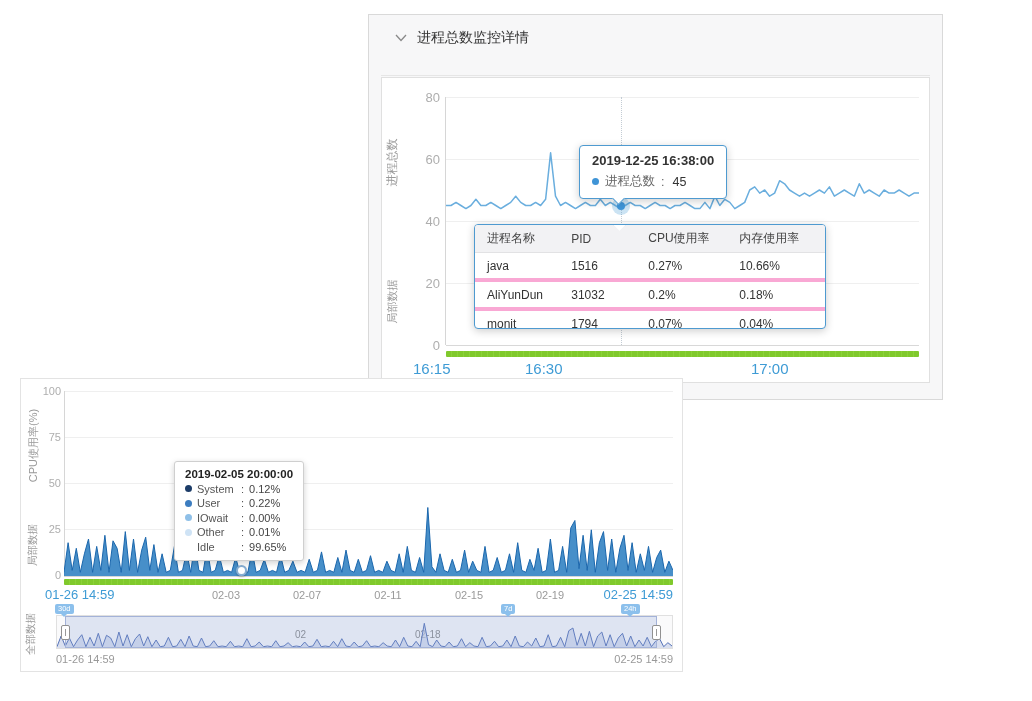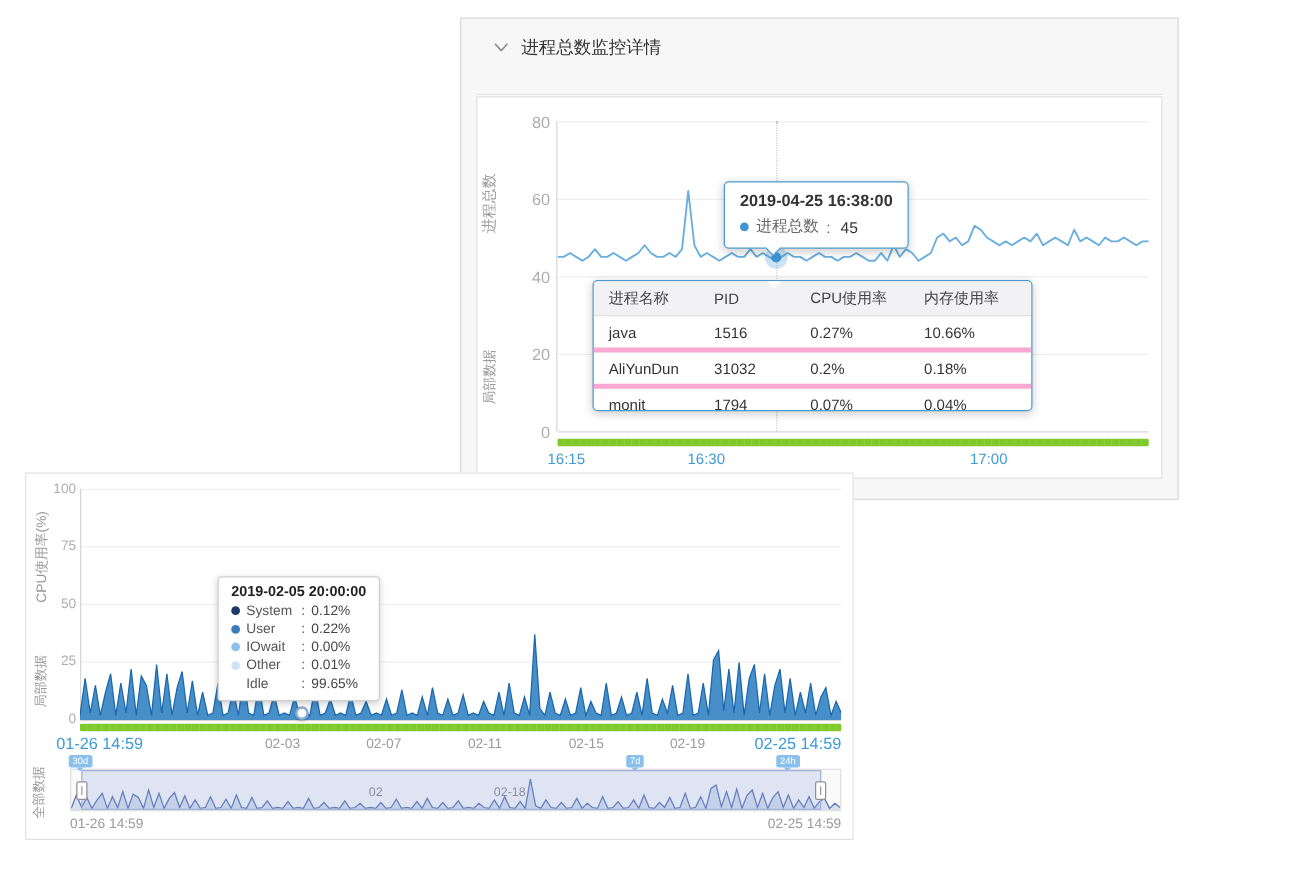--- a/index.html
+++ b/index.html
@@ -12,21 +12,21 @@
   .panel-title{font-size:14px;color:#333;margin-left:10px;}
   .panel-divider{position:absolute;left:12px;right:12px;top:60px;height:1px;background:#e6e6e6;}
   .chart-card{position:absolute;left:12px;top:62px;width:549px;height:306px;background:#fff;border:1px solid #e0e0e0;box-sizing:border-box;}
   .rot{position:absolute;transform:rotate(-90deg);transform-origin:center;white-space:nowrap;text-align:center;color:#999;}
   .ytick{position:absolute;text-align:right;color:#aeaeae;}
   .gridline{position:absolute;height:1px;background:#efefef;}
   .axisline-v{position:absolute;width:1px;background:#d6d6d6;}
   .baseline{position:absolute;height:1px;background:#d8d8d8;}
   .greenbar{position:absolute;height:6px;border-radius:1px;
     background:repeating-linear-gradient(90deg,#80c92c 0 5px,#8bd138 5px 6px);}
-  .xtick-blue{position:absolute;color:#3e9bd5;font-size:12px;text-align:center;}
+  .xtick-blue{position:absolute;color:#3e9bd5;font-size:15px;text-align:left;}
   .xtick-blue-sm{position:absolute;color:#3e9bd5;font-size:13px;}
   .xtick-gray{position:absolute;color:#9a9a9a;font-size:11px;text-align:center;width:60px;}
   .dotline{position:absolute;width:0;border-left:1px dotted #c3ccd4;z-index:1;}
   .marker-halo{position:absolute;width:18px;height:18px;border-radius:50%;background:rgba(84,161,216,.30);z-index:6;}
   .marker-dot{position:absolute;width:8px;height:8px;border-radius:50%;background:#3f94d6;z-index:7;}
   .tooltip-blue{position:absolute;background:#fff;border:1px solid #4e9ad0;border-radius:4px;
     box-shadow:0 2px 8px rgba(0,0,0,.2);padding:7px 12px 8px;z-index:8;white-space:nowrap;}
   .tooltip-blue .tt-title{font-size:13px;font-weight:bold;color:#333;}
   .tooltip-blue .tt-row{display:flex;align-items:center;margin-top:5px;font-size:12.5px;color:#666;}
   .tt-dot{width:7px;height:7px;border-radius:50%;background:#3f94d6;margin-right:6px;flex:0 0 auto;}
@@ -107,21 +107,21 @@
       <div class="dotline" style="left:239px;top:19px;height:248px;"></div>
 
       <svg class="plot-svg" style="left:64px;top:19px;" width="473" height="248" viewBox="0 0 473 248">
         <polyline id="top-line" fill="none" stroke="#6aaede" stroke-width="1.5" stroke-linejoin="round" points="0.0,108.5 5.0,108.5 10.0,105.4 14.9,108.5 19.9,111.6 24.9,108.5 29.9,102.3 34.9,108.5 39.8,108.5 44.8,105.4 49.8,108.5 54.8,111.6 59.7,108.5 64.7,105.4 69.7,99.2 74.7,105.4 79.7,108.5 84.6,108.5 89.6,105.4 94.6,108.5 99.6,102.3 104.6,55.8 109.5,99.2 114.5,108.5 119.5,105.4 124.5,108.5 129.5,111.6 134.4,108.5 139.4,105.4 144.4,108.5 149.4,108.5 154.3,102.3 159.3,108.5 164.3,105.4 169.3,108.5 174.3,111.6 179.2,108.5 184.2,105.4 189.2,108.5 194.2,108.5 199.2,111.6 204.1,108.5 209.1,105.4 214.1,108.5 219.1,108.5 224.1,111.6 229.0,108.5 234.0,108.5 239.0,105.4 244.0,108.5 248.9,111.6 253.9,111.6 258.9,105.4 263.9,111.6 268.9,99.2 273.8,108.5 278.8,102.3 283.8,105.4 288.8,111.6 293.8,108.5 298.7,105.4 303.7,93.0 308.7,89.9 313.7,96.1 318.7,93.0 323.6,99.2 328.6,96.1 333.6,83.7 338.6,86.8 343.5,93.0 348.5,96.1 353.5,99.2 358.5,96.1 363.5,99.2 368.4,96.1 373.4,93.0 378.4,96.1 383.4,89.9 388.4,99.2 393.3,96.1 398.3,93.0 403.3,96.1 408.3,99.2 413.3,86.8 418.2,96.1 423.2,93.0 428.2,96.1 433.2,99.2 438.1,93.0 443.1,96.1 448.1,96.1 453.1,93.0 458.1,96.1 463.0,99.2 468.0,96.1 473.0,96.1"></polyline>
       </svg>
 
       <div class="marker-halo" style="left:230px;top:119px;"></div>
       <div class="marker-dot" style="left:235px;top:124px;"></div>
 
       <div class="tooltip-blue" style="left:197px;top:67px;">
-        <div class="tt-title">2019-04-25 16:38:00</div>
+        <div class="tt-title">2019-12-25 16:38:00</div>
         <div class="tt-row">
           <span class="tt-dot"></span>
           <span>进程总数</span>
           <span style="margin:0 8px 0 6px;">:</span>
           <span style="color:#333;">45</span>
         </div>
         <div class="tt-arrow-down"></div>
       </div>
 
       <div class="proc-table" style="left:92px;top:146px;width:350px;height:103px;">
@@ -227,21 +227,21 @@
     <span class="xtick-gray" style="left:337px;top:210px;">02-11</span>
     <span class="xtick-gray" style="left:418px;top:210px;">02-15</span>
     <span class="xtick-gray" style="left:499px;top:210px;">02-19</span>
     <span class="xtick-blue-sm" style="left:552px;top:208px;width:100px;text-align:right;">02-25 14:59</span>
 
     <div class="slider">
       <span class="flag" style="left:-2px;">30d</span>
       <span class="flag" style="left:444px;">7d</span>
       <span class="flag" style="left:564px;">24h</span>
       <span class="slider-faint" style="left:238px;">02</span>
-      <span class="slider-faint" style="left:338px;">02-18</span>
+      <span class="slider-faint" style="left:358px;">02-18</span>
       <svg class="plot-svg" style="left:0;top:2px;z-index:2;" width="615" height="30" viewBox="0 0 615 30">
         <path id="mini-area" fill="#c3cde8" fill-opacity="0.6" stroke="none" d="M0,30 L0.0,28.7 L4.1,18.0 L8.3,28.0 L12.4,20.0 L16.5,28.7 L20.6,22.0 L24.8,16.7 L28.9,28.7 L33.0,19.3 L37.1,28.0 L41.3,15.3 L45.4,28.7 L49.5,17.3 L53.7,20.0 L57.8,28.7 L61.9,14.0 L66.0,28.0 L70.2,16.7 L74.3,28.7 L78.4,20.7 L82.6,16.0 L86.7,28.0 L90.8,18.7 L94.9,28.7 L99.1,22.0 L103.2,28.7 L107.3,28.0 L111.4,19.3 L115.6,28.7 L119.7,28.0 L123.8,21.3 L128.0,28.7 L132.1,18.0 L136.2,28.0 L140.3,28.7 L144.5,20.0 L148.6,28.7 L152.7,28.0 L156.8,22.7 L161.0,28.7 L165.1,28.0 L169.2,28.7 L173.4,23.3 L177.5,28.7 L181.6,28.0 L185.7,28.7 L189.9,20.7 L194.0,28.7 L198.1,28.0 L202.2,24.0 L206.4,28.7 L210.5,28.0 L214.6,28.7 L218.8,22.7 L222.9,28.7 L227.0,28.0 L231.1,24.7 L235.3,28.7 L239.4,28.0 L243.5,28.7 L247.7,24.0 L251.8,28.7 L255.9,28.0 L260.0,21.3 L264.2,28.7 L268.3,28.0 L272.4,28.7 L276.5,23.3 L280.7,28.7 L284.8,20.7 L288.9,28.0 L293.1,28.7 L297.2,24.0 L301.3,28.7 L305.4,28.0 L309.6,22.7 L313.7,28.7 L317.8,28.0 L321.9,28.7 L326.1,24.7 L330.2,28.0 L334.3,28.7 L338.5,22.0 L342.6,28.7 L346.7,19.3 L350.8,28.0 L355.0,28.7 L359.1,23.3 L363.2,28.7 L367.3,5.3 L371.5,26.7 L375.6,28.7 L379.7,22.0 L383.9,28.0 L388.0,28.7 L392.1,24.0 L396.2,28.7 L400.4,28.0 L404.5,20.7 L408.6,28.7 L412.8,24.7 L416.9,28.0 L421.0,28.7 L425.1,19.3 L429.3,28.7 L433.4,28.0 L437.5,23.3 L441.6,28.7 L445.8,28.0 L449.9,22.0 L454.0,28.7 L458.2,18.0 L462.3,28.0 L466.4,28.7 L470.5,24.0 L474.7,28.0 L478.8,20.0 L482.9,28.7 L487.0,28.0 L491.2,16.7 L495.3,28.7 L499.4,28.0 L503.6,19.3 L507.7,28.7 L511.8,12.7 L515.9,10.0 L520.1,27.3 L524.2,15.3 L528.3,28.0 L532.4,13.3 L536.6,28.7 L540.7,18.0 L544.8,14.0 L549.0,28.0 L553.1,16.7 L557.2,28.7 L561.3,20.0 L565.5,15.3 L569.6,28.0 L573.7,18.0 L577.9,28.7 L582.0,22.0 L586.1,28.0 L590.2,19.3 L594.4,28.7 L598.5,23.3 L602.6,20.7 L606.7,28.7 L610.9,24.7 L615.0,28.0 L615,30 Z"></path>
         <polyline id="mini-line" fill="none" stroke="#5572b8" stroke-width="1" points="0.0,28.7 4.1,18.0 8.3,28.0 12.4,20.0 16.5,28.7 20.6,22.0 24.8,16.7 28.9,28.7 33.0,19.3 37.1,28.0 41.3,15.3 45.4,28.7 49.5,17.3 53.7,20.0 57.8,28.7 61.9,14.0 66.0,28.0 70.2,16.7 74.3,28.7 78.4,20.7 82.6,16.0 86.7,28.0 90.8,18.7 94.9,28.7 99.1,22.0 103.2,28.7 107.3,28.0 111.4,19.3 115.6,28.7 119.7,28.0 123.8,21.3 128.0,28.7 132.1,18.0 136.2,28.0 140.3,28.7 144.5,20.0 148.6,28.7 152.7,28.0 156.8,22.7 161.0,28.7 165.1,28.0 169.2,28.7 173.4,23.3 177.5,28.7 181.6,28.0 185.7,28.7 189.9,20.7 194.0,28.7 198.1,28.0 202.2,24.0 206.4,28.7 210.5,28.0 214.6,28.7 218.8,22.7 222.9,28.7 227.0,28.0 231.1,24.7 235.3,28.7 239.4,28.0 243.5,28.7 247.7,24.0 251.8,28.7 255.9,28.0 260.0,21.3 264.2,28.7 268.3,28.0 272.4,28.7 276.5,23.3 280.7,28.7 284.8,20.7 288.9,28.0 293.1,28.7 297.2,24.0 301.3,28.7 305.4,28.0 309.6,22.7 313.7,28.7 317.8,28.0 321.9,28.7 326.1,24.7 330.2,28.0 334.3,28.7 338.5,22.0 342.6,28.7 346.7,19.3 350.8,28.0 355.0,28.7 359.1,23.3 363.2,28.7 367.3,5.3 371.5,26.7 375.6,28.7 379.7,22.0 383.9,28.0 388.0,28.7 392.1,24.0 396.2,28.7 400.4,28.0 404.5,20.7 408.6,28.7 412.8,24.7 416.9,28.0 421.0,28.7 425.1,19.3 429.3,28.7 433.4,28.0 437.5,23.3 441.6,28.7 445.8,28.0 449.9,22.0 454.0,28.7 458.2,18.0 462.3,28.0 466.4,28.7 470.5,24.0 474.7,28.0 478.8,20.0 482.9,28.7 487.0,28.0 491.2,16.7 495.3,28.7 499.4,28.0 503.6,19.3 507.7,28.7 511.8,12.7 515.9,10.0 520.1,27.3 524.2,15.3 528.3,28.0 532.4,13.3 536.6,28.7 540.7,18.0 544.8,14.0 549.0,28.0 553.1,16.7 557.2,28.7 561.3,20.0 565.5,15.3 569.6,28.0 573.7,18.0 577.9,28.7 582.0,22.0 586.1,28.0 590.2,19.3 594.4,28.7 598.5,23.3 602.6,20.7 606.7,28.7 610.9,24.7 615.0,28.0"></polyline>
       </svg>
       <div class="slider-sel"></div>
       <div class="slider-handle" style="left:4px;"></div>
       <div class="slider-handle" style="left:595px;"></div>
     </div>
     <span class="gray-date" style="left:35px;top:274px;">01-26 14:59</span>
     <span class="gray-date" style="left:552px;top:274px;width:100px;text-align:right;">02-25 14:59</span>

